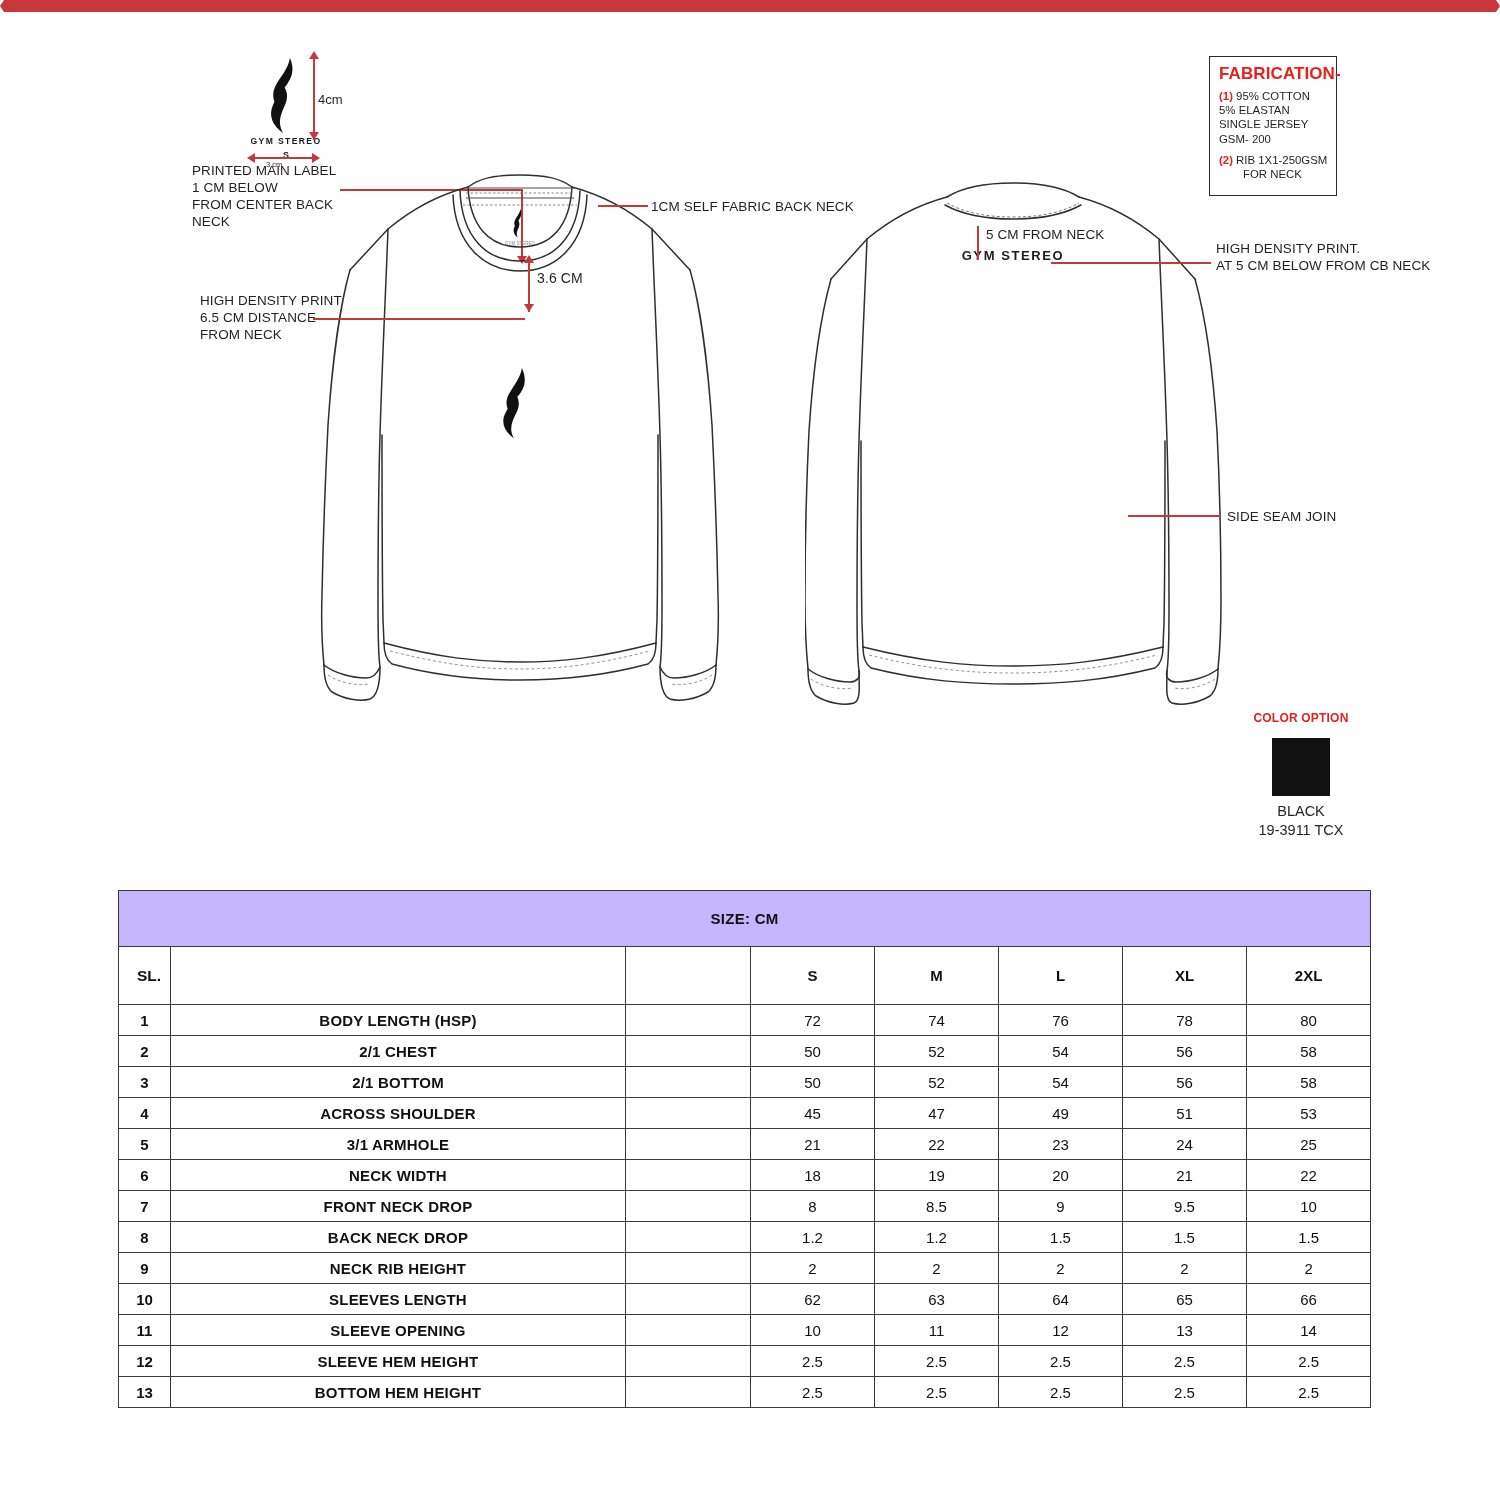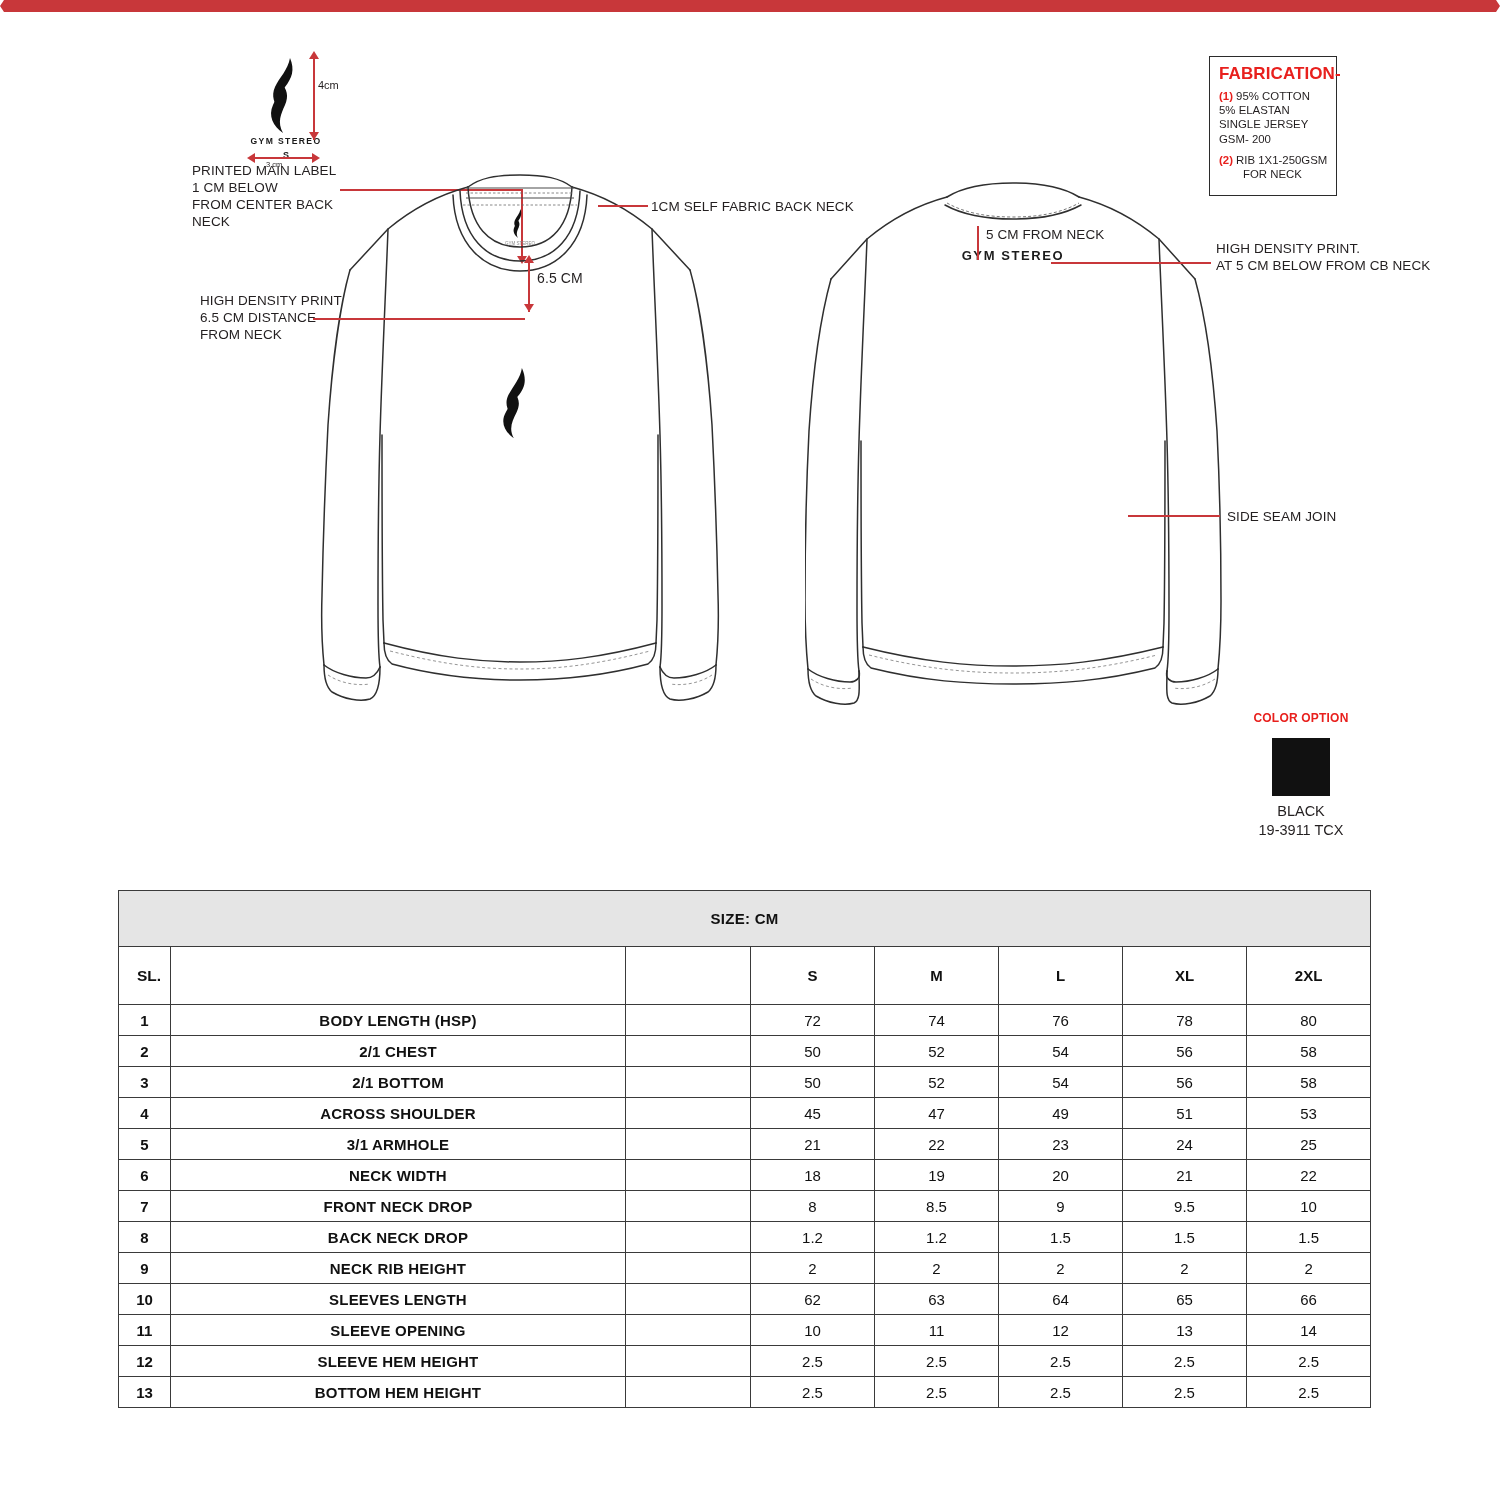--- a/index.html
+++ b/index.html
@@ -72,21 +72,21 @@
     text-align:center; font-size:8.2px; letter-spacing:1.3px;
     color:#1a1a1a; margin-top:1px; font-weight:bold;
     transform:scaleX(1.05);
   }
   #label-size-letter {
     text-align:center; font-size:9px; font-weight:bold; margin-top:4px;
   }
 
   
   #dim-v-line { left:313px; top:58px; width:1.6px; height:82px; background:#c8373a; }
-  #dim-v-label { left:318px; top:79px; font-size:11px; color:#231f20; }
+  #dim-v-label { left:318px; top:92px; font-size:13px; color:#231f20; }
   #dim-h-line { left:252px; top:157px; width:62px; height:1.6px; background:#c8373a; }
   #dim-h-label { left:266px; top:160px; font-size:7.5px; color:#231f20; }
 
   .arrow-up, .arrow-down, .arrow-left, .arrow-right { position:absolute; width:0; height:0; }
   .arrow-up    { border-left:5px solid transparent; border-right:5px solid transparent; border-bottom:8px solid #c8373a; }
   .arrow-down  { border-left:5px solid transparent; border-right:5px solid transparent; border-top:8px solid #c8373a; }
   .arrow-left  { border-top:5px solid transparent; border-bottom:5px solid transparent; border-right:8px solid #c8373a; }
   .arrow-right { border-top:5px solid transparent; border-bottom:5px solid transparent; border-left:8px solid #c8373a; }
   .arrow-sm-up   { border-left:4px solid transparent; border-right:4px solid transparent; border-bottom:6px solid #c8373a; }
   .arrow-sm-down { border-left:4px solid transparent; border-right:4px solid transparent; border-top:6px solid #c8373a; }
@@ -98,21 +98,21 @@
     background:#fff;
   }
   #size-table table { border-collapse:collapse; width:1250px; table-layout:fixed; }
   #size-table td, #size-table th {
     border:1.4px solid #3a3a3a;
     padding:0;
     font-size:15px;
     color:#111;
   }
   .thead-band {
-    background:#e5e5e5;
+    background:#c4b5fd;
     text-align:center;
     font-weight:bold;
     font-size:18px;
     height:56px;
     letter-spacing:.3px;
   }
   .col-sl   { width:52px; }
   .col-name { width:455px; }
   .col-blank{ width:125px; }
   .col-size { width:124px; }
@@ -231,21 +231,21 @@
     <path d="M8 18 C12 22 13 27 10 33 C7 39 4 45 8 52 C1 47 -2 40 2 33 C5 27 9 23 8 18 Z" fill="#111"></path>
   </g>
 </svg>
 
 <div class="abs lead" style="left:598px; top:205px; width:50px;"></div>
 <div class="abs anno anno-l" style="left:651px; top:198px; width:230px;">1CM SELF FABRIC BACK NECK</div>
 
 <div class="abs lead-v" style="left:528px; top:260px; height:52px;"></div>
 <div class="arrow-up" style="left:524px; top:255px;"></div>
 <div class="arrow-down" style="left:524px; top:304px;"></div>
-<div class="abs anno" style="left:537px; top:270px; width:70px; font-size:14px;">6.5 CM</div>
+<div class="abs anno" style="left:537px; top:270px; width:70px; font-size:14px;">3.6 CM</div>
 
 <div class="abs anno anno-l" style="left:200px; top:292px; width:170px;">HIGH DENSITY PRINT
 6.5 CM DISTANCE
 FROM NECK</div>
 <div class="abs lead" style="left:313px; top:318px; width:212px;"></div>
 
 <svg class="sketch" style="left:805px; top:165px;" width="420" height="560" viewBox="0 0 420 560">
   <g fill="none" stroke="#2f2f2f" stroke-width="1.5" stroke-linejoin="round" stroke-linecap="round">
 
     <path d="M142 32 C158 22 178 18 208 18 C238 18 258 22 274 32"></path>

